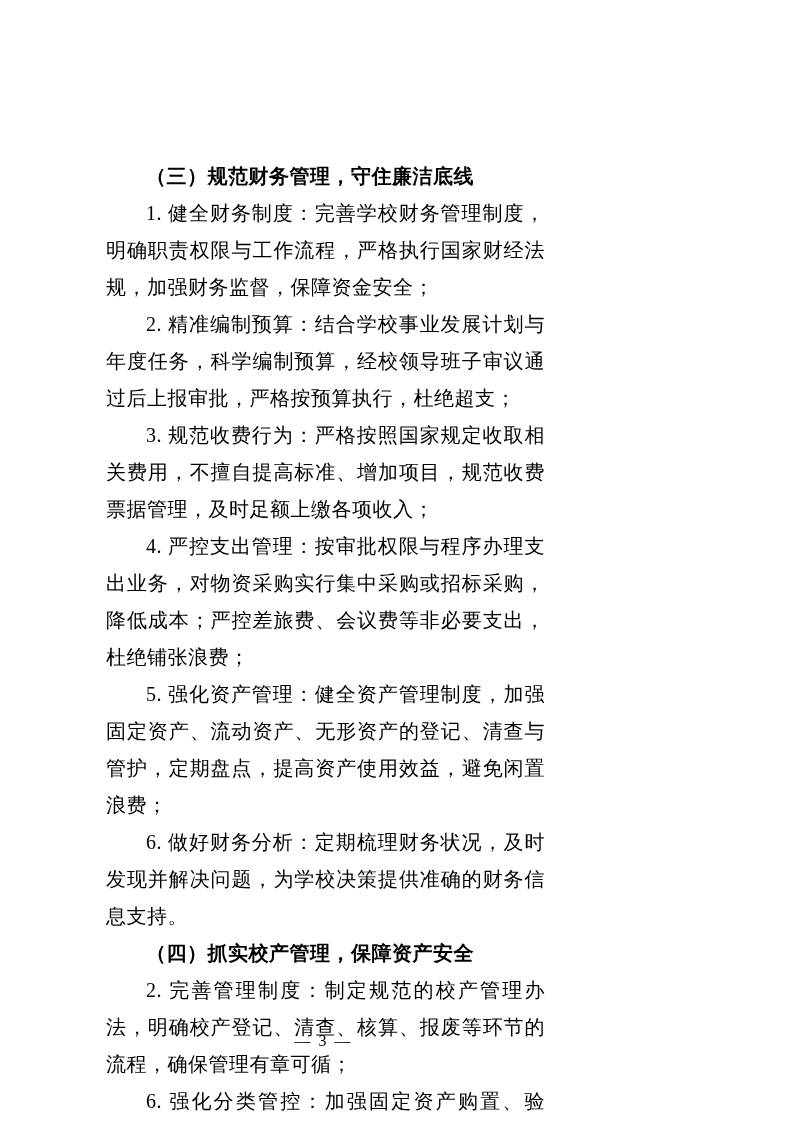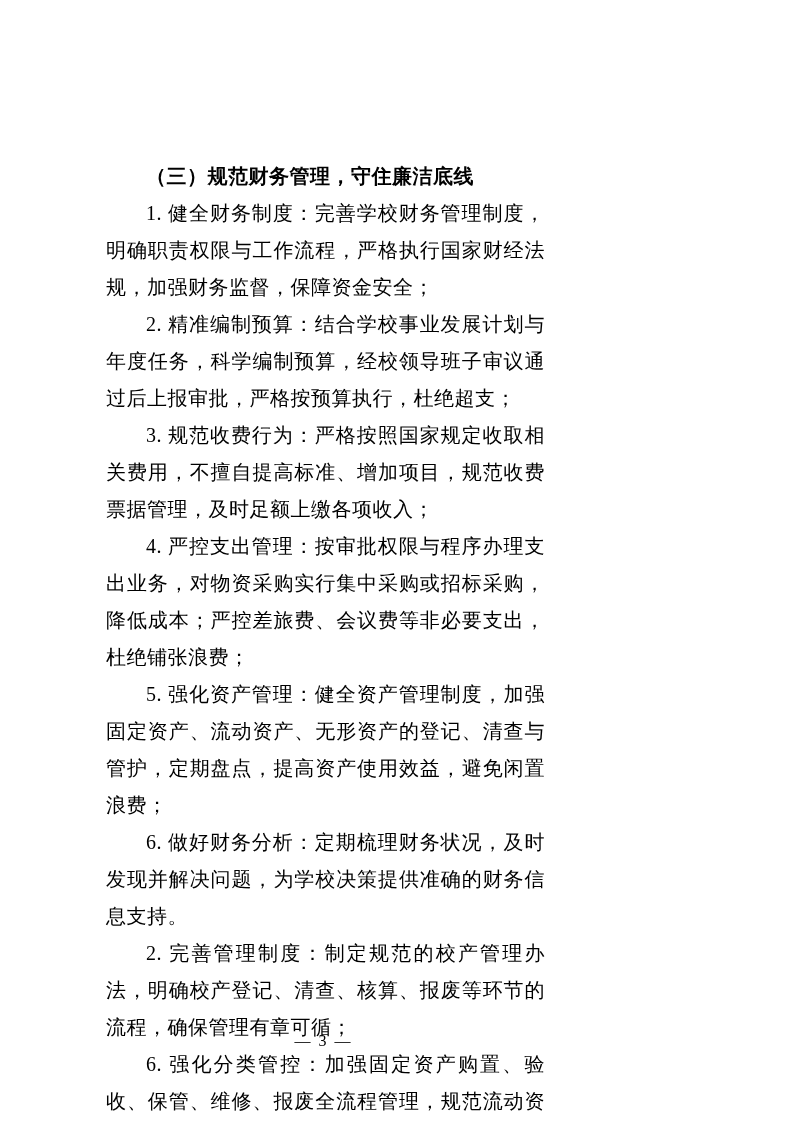--- a/index.html
+++ b/index.html
@@ -59,20 +59,21 @@
     <p class="block">2. 精准编制预算：结合学校事业发展计划与年度任务，科学编制预算，经校领导班子审议通过后上报审批，严格按预算执行，杜绝超支；</p>
 
     <p class="block">3. 规范收费行为：严格按照国家规定收取相关费用，不擅自提高标准、增加项目，规范收费票据管理，及时足额上缴各项收入；</p>
 
     <p class="block">4. 严控支出管理：按审批权限与程序办理支出业务，对物资采购实行集中采购或招标采购，降低成本；严控差旅费、会议费等非必要支出，杜绝铺张浪费；</p>
 
     <p class="block">5. 强化资产管理：健全资产管理制度，加强固定资产、流动资产、无形资产的登记、清查与管护，定期盘点，提高资产使用效益，避免闲置浪费；</p>
 
     <p class="block">6. 做好财务分析：定期梳理财务状况，及时发现并解决问题，为学校决策提供准确的财务信息支持。</p>
 
+    <p class="block heading">（四）抓实校产管理，保障资产安全</p>
 
     <p class="block">2. 完善管理制度：制定规范的校产管理办法，明确校产登记、清查、核算、报废等环节的流程，确保管理有章可循；</p>
 
     <p class="block">6. 强化分类管控：加强固定资产购置、验收、保管、维修、报废全流程管理，规范流动资产日常管控，重视无形资产保护，</p>
 
   </div>
 
   <div class="footer">— 3 —</div>
 </div>
 

